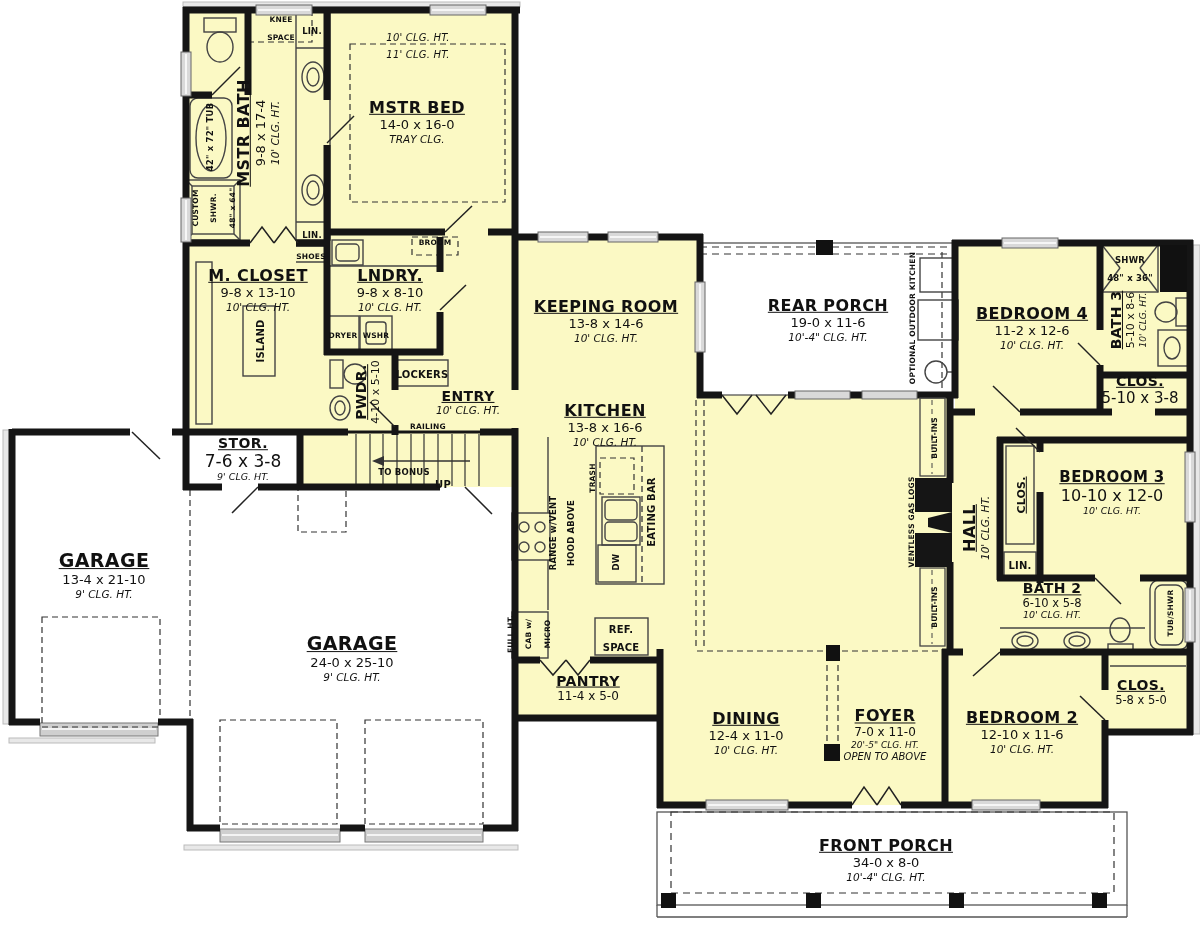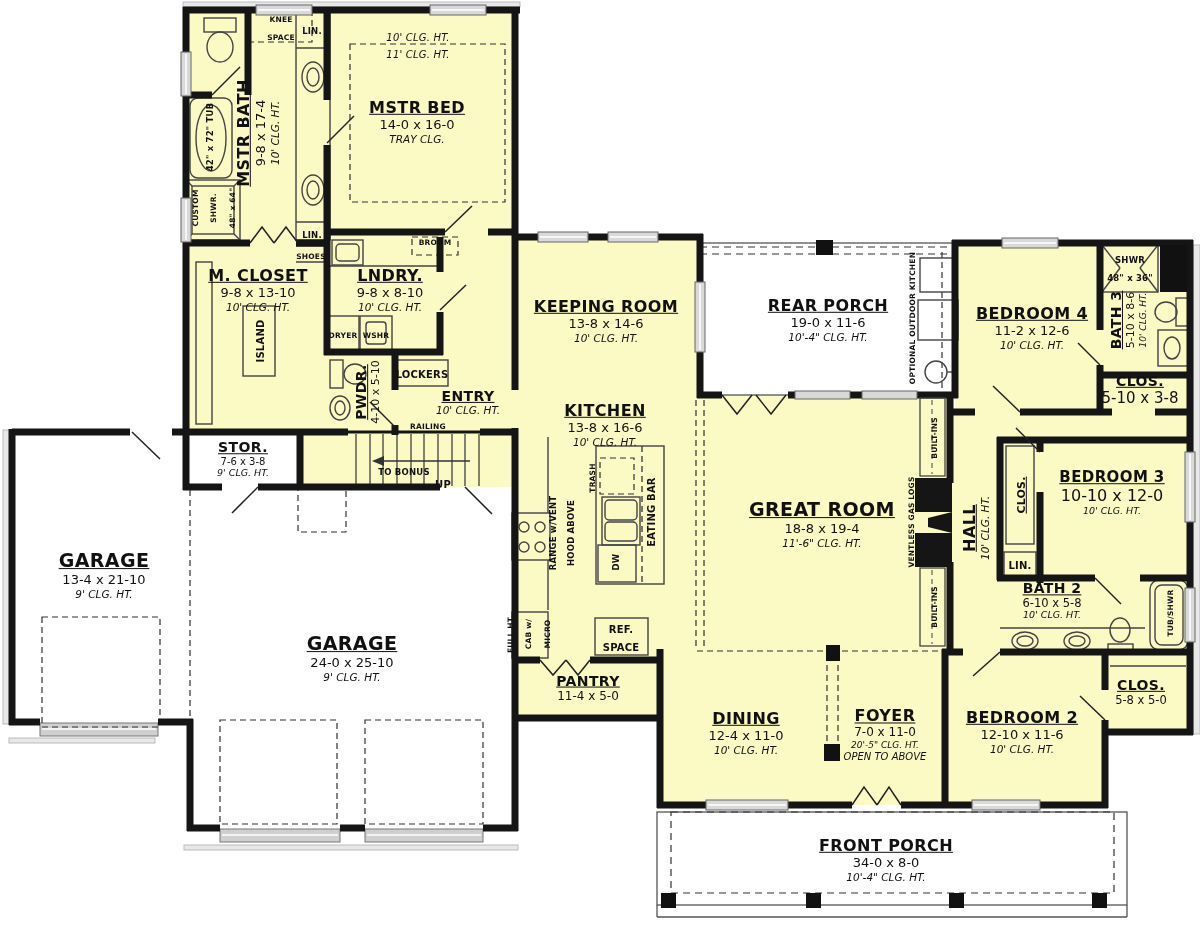--- a/index.html
+++ b/index.html
@@ -329,21 +329,21 @@
   <span class="dm" style="font-size:11px">4-10 x 5-10</span>
 </div>
 
 <div class="lbl" style="left:468px;top:402px">
   <span class="nm sm">ENTRY</span>
   <span class="cg">10' CLG. HT.</span>
 </div>
 
 <div class="lbl" style="left:243px;top:459px">
   <span class="nm sm">STOR.</span>
-  <span class="dm" style="font-size:10px">7-6 x 3-8</span>
+  <span class="dm" style="font-size:17px">7-6 x 3-8</span>
   <span class="cg" style="font-size:9.5px">9' CLG. HT.</span>
 </div>
 
 <div class="lbl" style="left:104px;top:575px">
   <span class="nm big">GARAGE</span>
   <span class="dm">13-4 x 21-10</span>
   <span class="cg">9' CLG. HT.</span>
 </div>
 
 <div class="lbl" style="left:352px;top:658px">
@@ -368,25 +368,20 @@
   <span class="nm sm">PANTRY</span>
   <span class="dm" style="font-size:12px">11-4 x 5-0</span>
 </div>
 
 <div class="lbl" style="left:828px;top:320px">
   <span class="nm">REAR PORCH</span>
   <span class="dm">19-0 x 11-6</span>
   <span class="cg">10'-4" CLG. HT.</span>
 </div>
 
-<div class="lbl" style="left:822px;top:524px">
-  <span class="nm big">GREAT ROOM</span>
-  <span class="dm">18-8 x 19-4</span>
-  <span class="cg">11'-6" CLG. HT.</span>
-</div>
 
 <div class="lbl v" style="left:976px;top:528px">
   <span class="nm">HALL</span>
   <span class="cg">10' CLG. HT.</span>
 </div>
 
 <div class="lbl" style="left:1032px;top:328px">
   <span class="nm">BEDROOM 4</span>
   <span class="dm">11-2 x 12-6</span>
   <span class="cg">10' CLG. HT.</span>

